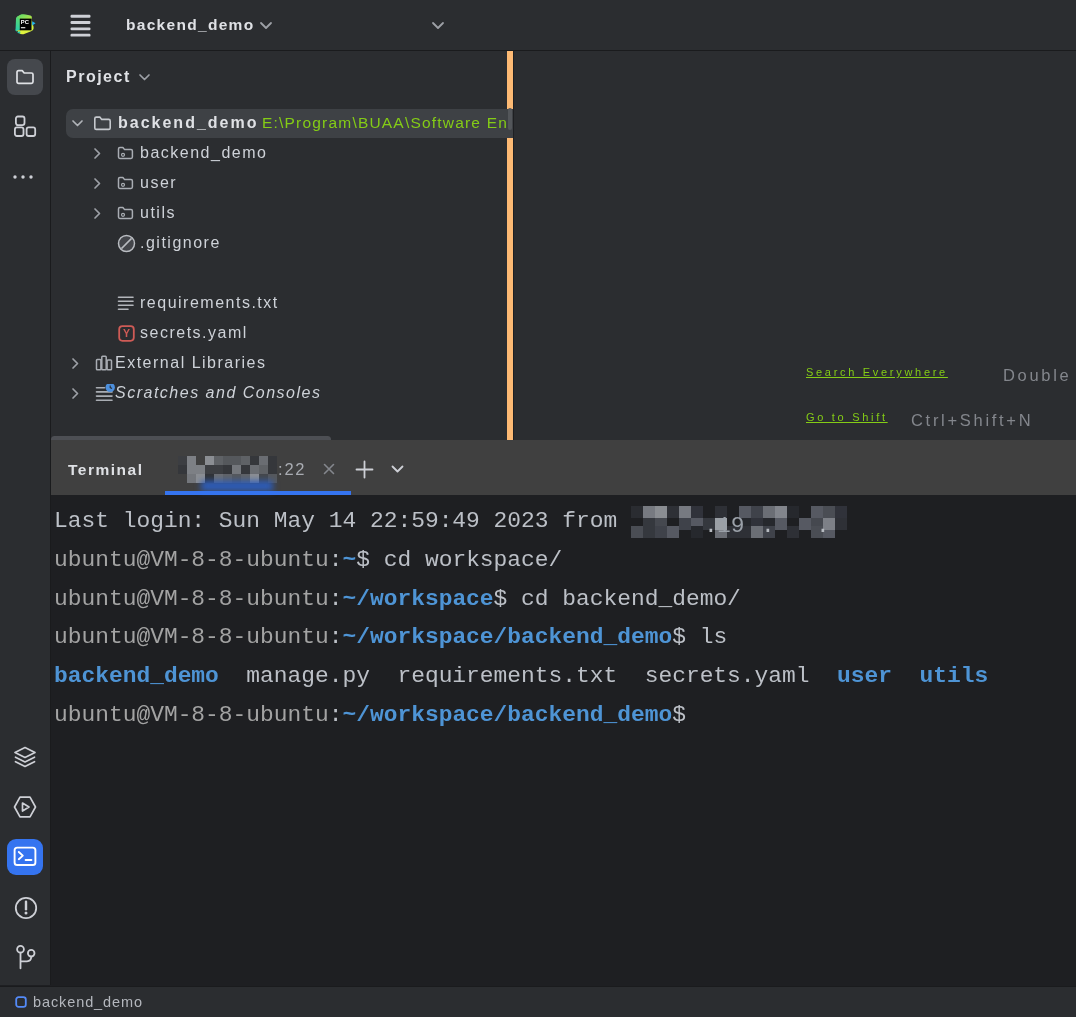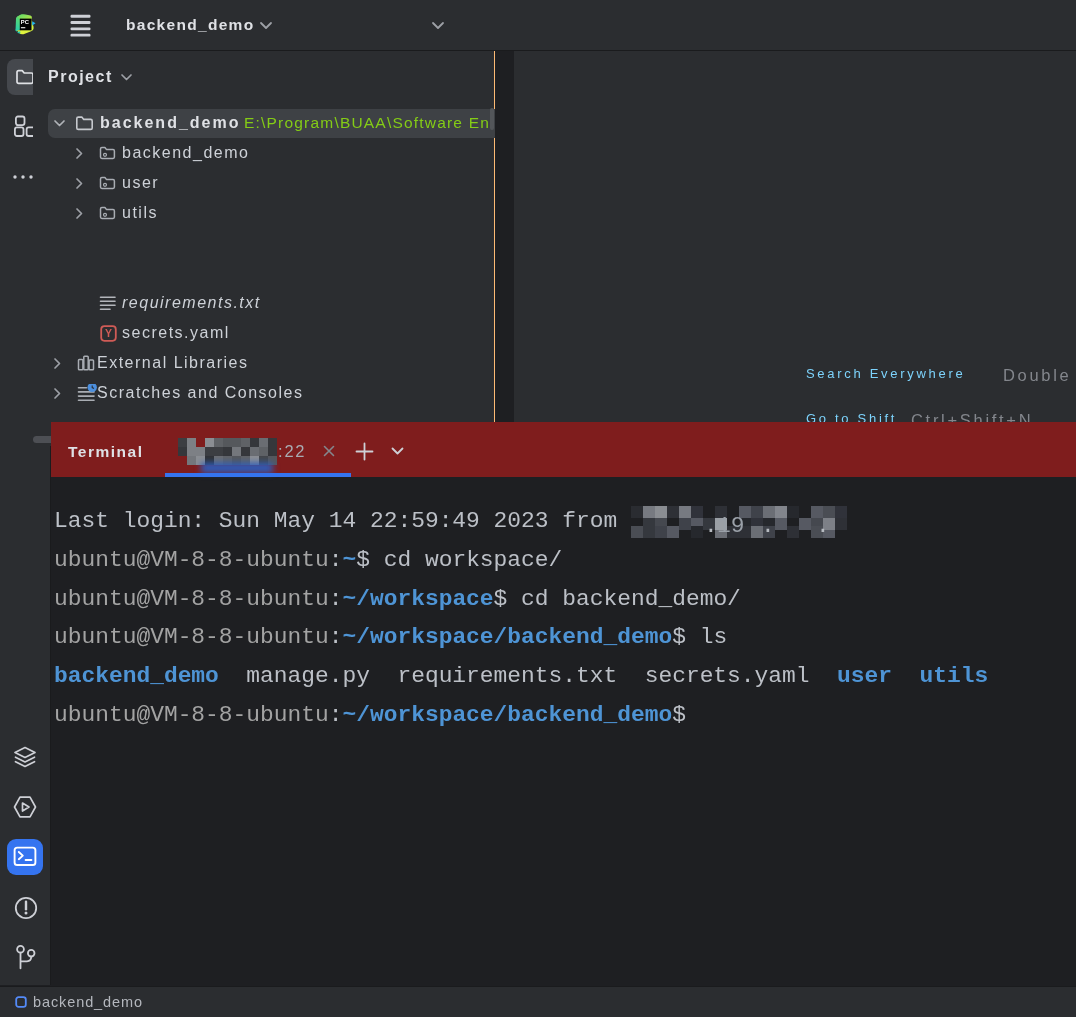--- a/index.html
+++ b/index.html
@@ -12,33 +12,33 @@
   #topbar { left:0; top:0; width:1076px; height:51px; background:#2b2d30;
     border-bottom:1px solid #1a1b1d; }
   .tb-text { position:absolute; top:0; height:50px; line-height:50px;
     color:#dfe1e5; font-size:15.5px; letter-spacing:1.3px; }
 
   
   #sidebar { left:0; top:51px; width:51px; height:934px; background:#2b2d30;
     border-right:1px solid #1a1b1d; }
 
   
-  #project { left:33px; top:51px; width:462px; height:395px; background:#2b2d30;
-    border-right:1px solid #fdba74; }
+  #project { left:51px; top:51px; width:462px; height:395px; background:#2b2d30;
+    border-right:6px solid #fdba74; }
   .row { position:absolute; left:0; width:462px; height:30px; }
   .rowtext { position:absolute; top:0; height:30px; line-height:30px;
     color:#ced2d8; font-size:16px; letter-spacing:1.5px; white-space:nowrap; }
 
   
   #editor { left:514px; top:51px; width:562px; height:395px; background:#2b2d30; }
-  .sc-label { color:#7dd3fc; font-size:13px; letter-spacing:2.7px; white-space:nowrap; }
+  .sc-label { color:#84cc16; font-size:11px; letter-spacing:2.7px; white-space:nowrap;text-decoration:underline; }
   .sc-key { color:#83868c; font-size:16.5px; letter-spacing:2.7px; white-space:nowrap; }
 
   
-  #tabbar { left:51px; top:422px; width:1025px; height:55px; background:#7f1d1d; }
+  #tabbar { left:51px; top:440px; width:1025px; height:55px; background:#404040; }
 
   
   #terminal { left:51px; top:502px; width:1073px; height:483px; background:#1e1f22; }
   #term-pre { position:absolute; left:3px; top:0px; font-family:"Liberation Mono", monospace;
     font-size:22.9px; line-height:38.8px; color:#bcc0c7; white-space:pre; }
   .tg { color:#a3a3a3; font-weight:normal; }
   .tb { color:#4e94d5; font-weight:bold; }
 
   
   #statusbar { left:0; top:986px; width:1076px; height:31px; background:#2b2d30;
@@ -197,32 +197,39 @@
       <svg class="abs" style="left:42px; top:9px;" width="9" height="13" viewBox="0 0 9 13">
         <path d="M2 2 L6.5 6.5 L2 11" fill="none" stroke="#9da0a6" stroke-width="1.7" stroke-linecap="round" stroke-linejoin="round"></path>
       </svg>
       <svg class="abs" style="left:66px; top:7px;" width="17" height="16" viewBox="0 0 17 16">
         <path d="M1.5 3.9 Q1.5 2.5 2.9 2.5 L5.9 2.5 L7.6 4.6 L14 4.6 Q15.4 4.6 15.4 6 L15.4 12.1 Q15.4 13.5 14 13.5 L2.9 13.5 Q1.5 13.5 1.5 12.1 Z" fill="none" stroke="#a9adb3" stroke-width="1.5" stroke-linejoin="round"></path>
         <circle cx="6" cy="9.8" r="1.5" fill="none" stroke="#a9adb3" stroke-width="1.2"></circle>
       </svg>
       <div class="rowtext" style="left:89px;">utils</div>
     </div>
 
+    <div class="row" style="top:177px;">
+      <svg class="abs" style="left:66px; top:6px;" width="19" height="19" viewBox="0 0 19 19">
+        <circle cx="9.5" cy="9.5" r="8" fill="#43454a" stroke="#b9bcc1" stroke-width="1.5"></circle>
+        <path d="M4.4 14.6 L14.6 4.4" stroke="#b9bcc1" stroke-width="1.5"></path>
+      </svg>
+      <div class="rowtext" style="left:89px;">.gitignore</div>
+    </div>
 
 
     <div class="row" style="top:237px;">
       <svg class="abs" style="left:66px; top:7px;" width="18" height="16" viewBox="0 0 18 16">
         <g stroke="#b3b6bb" stroke-width="1.6" stroke-linecap="round">
           <path d="M1.5 2.2 L16 2.2"></path>
           <path d="M1.5 6.2 L16 6.2"></path>
           <path d="M1.5 10.2 L16 10.2"></path>
           <path d="M1.5 14.2 L11 14.2"></path>
         </g>
       </svg>
-      <div class="rowtext" style="left:89px;font-style:italic;">requirements.txt</div>
+      <div class="rowtext" style="left:89px;">requirements.txt</div>
     </div>
 
     <div class="row" style="top:267px;">
       <svg class="abs" style="left:67px; top:7px;" width="17" height="17" viewBox="0 0 17 17">
         <rect x="1.2" y="1.2" width="14.6" height="14.6" rx="3.2" fill="none" stroke="#cf5b56" stroke-width="1.8"></rect>
         <text x="8.5" y="12.4" text-anchor="middle" font-family="Liberation Sans" font-weight="bold" font-size="10.5" fill="#cf5b56">Y</text>
       </svg>
       <div class="rowtext" style="left:89px;">secrets.yaml</div>
     </div>
 
@@ -233,21 +240,21 @@
       <svg class="abs" style="left:44px; top:6px;" width="18" height="18" viewBox="0 0 18 18">
         <g fill="none" stroke="#a9adb3" stroke-width="1.5" stroke-linejoin="round">
           <rect x="1.5" y="5.5" width="4.4" height="10.2" rx="0.8"></rect>
           <rect x="6.8" y="2.3" width="4.4" height="13.4" rx="0.8"></rect>
           <rect x="12.1" y="5.9" width="4.4" height="9.8" rx="0.8"></rect>
         </g>
       </svg>
       <div class="rowtext" style="left:64px;">External Libraries</div>
     </div>
 
-    <div class="row" style="top:327px;">
+    <div class="row" style="top:327px;font-style:italic;">
       <svg class="abs" style="left:20px; top:9px;" width="9" height="13" viewBox="0 0 9 13">
         <path d="M2 2 L6.5 6.5 L2 11" fill="none" stroke="#9da0a6" stroke-width="1.7" stroke-linecap="round" stroke-linejoin="round"></path>
       </svg>
       <svg class="abs" style="left:44px; top:6px;" width="20" height="19" viewBox="0 0 20 19">
         <g stroke="#a9adb3" stroke-width="1.6" stroke-linecap="round">
           <path d="M1.5 3.7 L9.5 3.7"></path>
           <path d="M1.5 7.9 L17 7.9"></path>
           <path d="M1.5 12.1 L17 12.1"></path>
           <path d="M1.5 16.3 L17 16.3"></path>
         </g>

